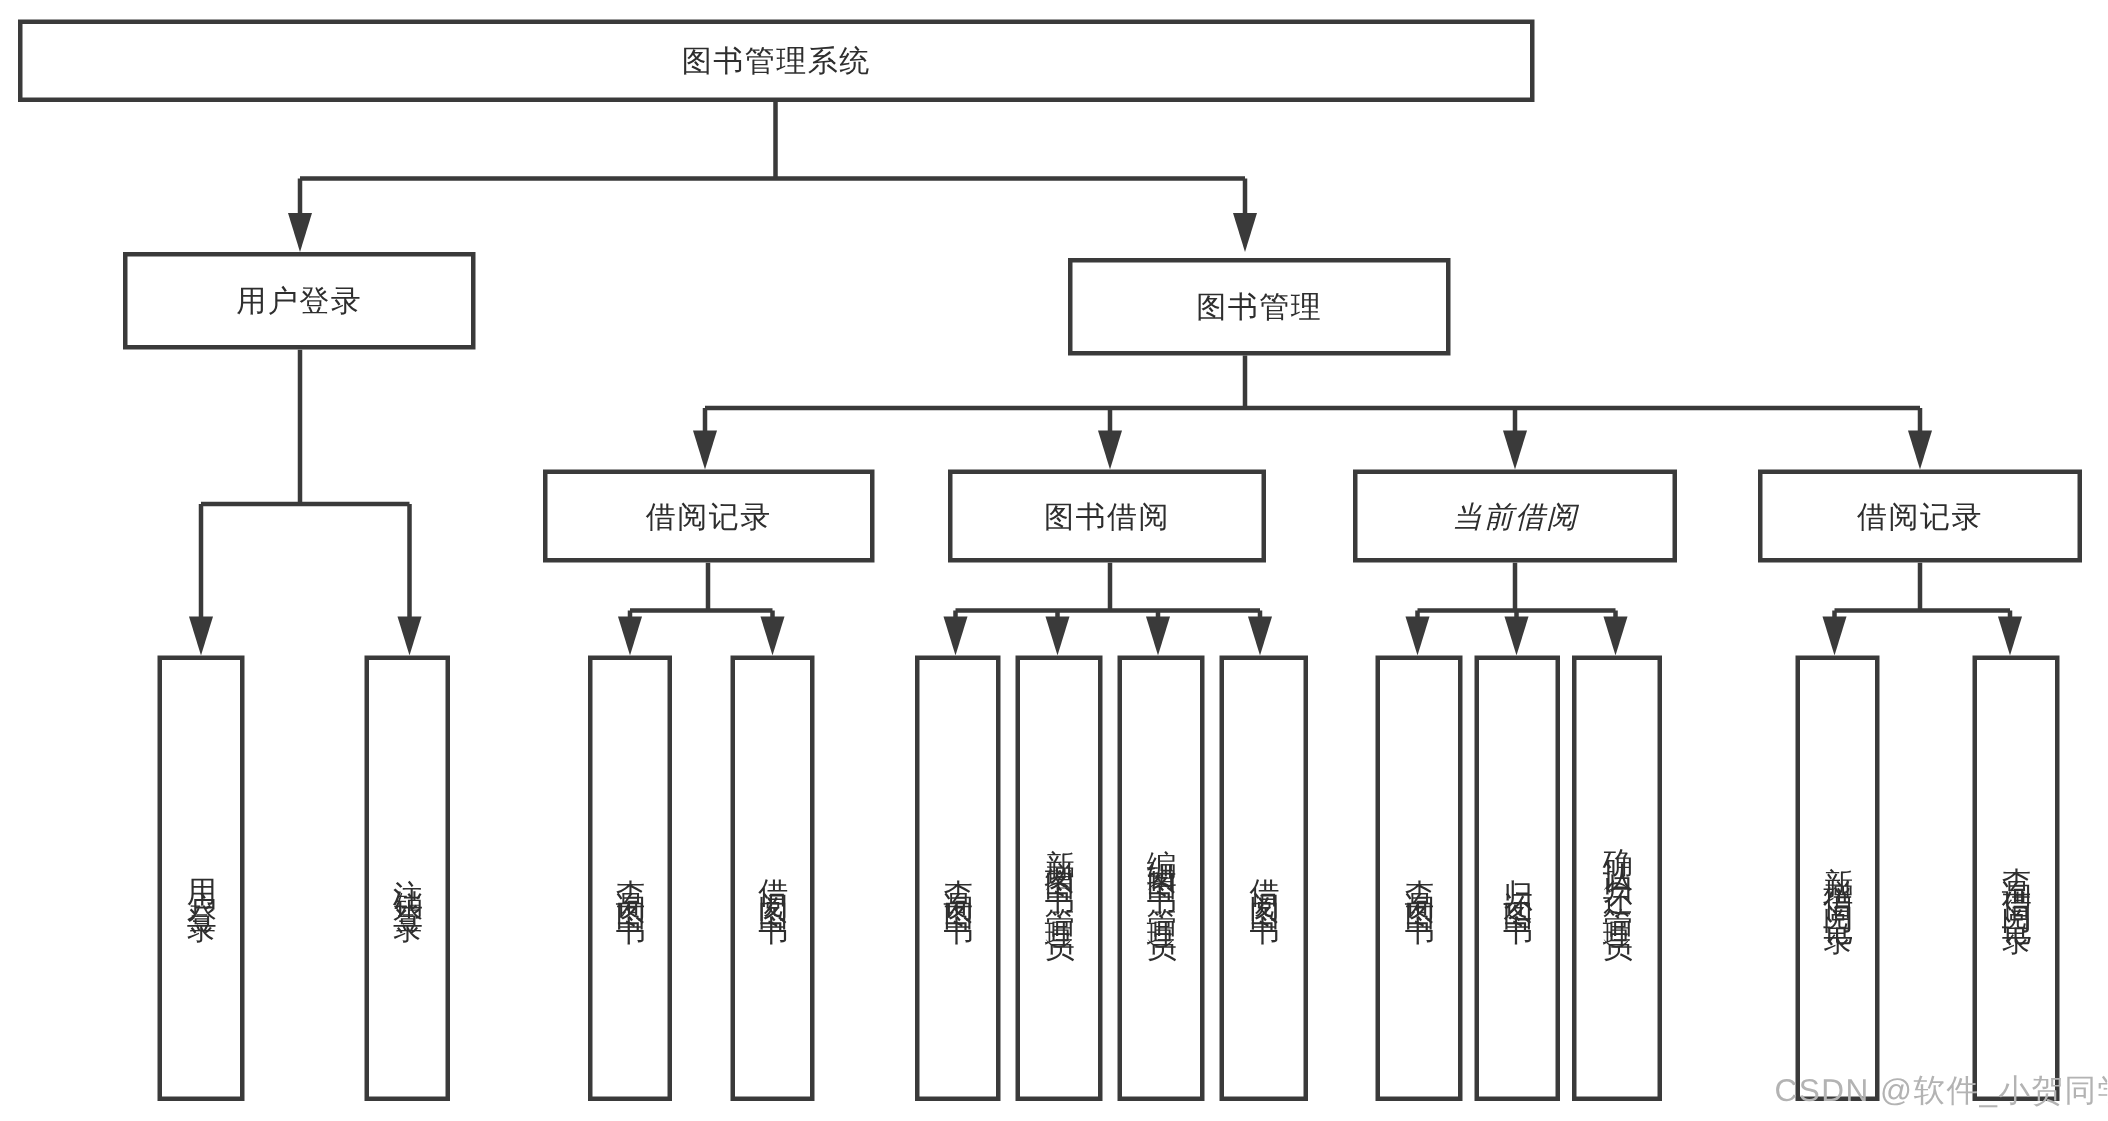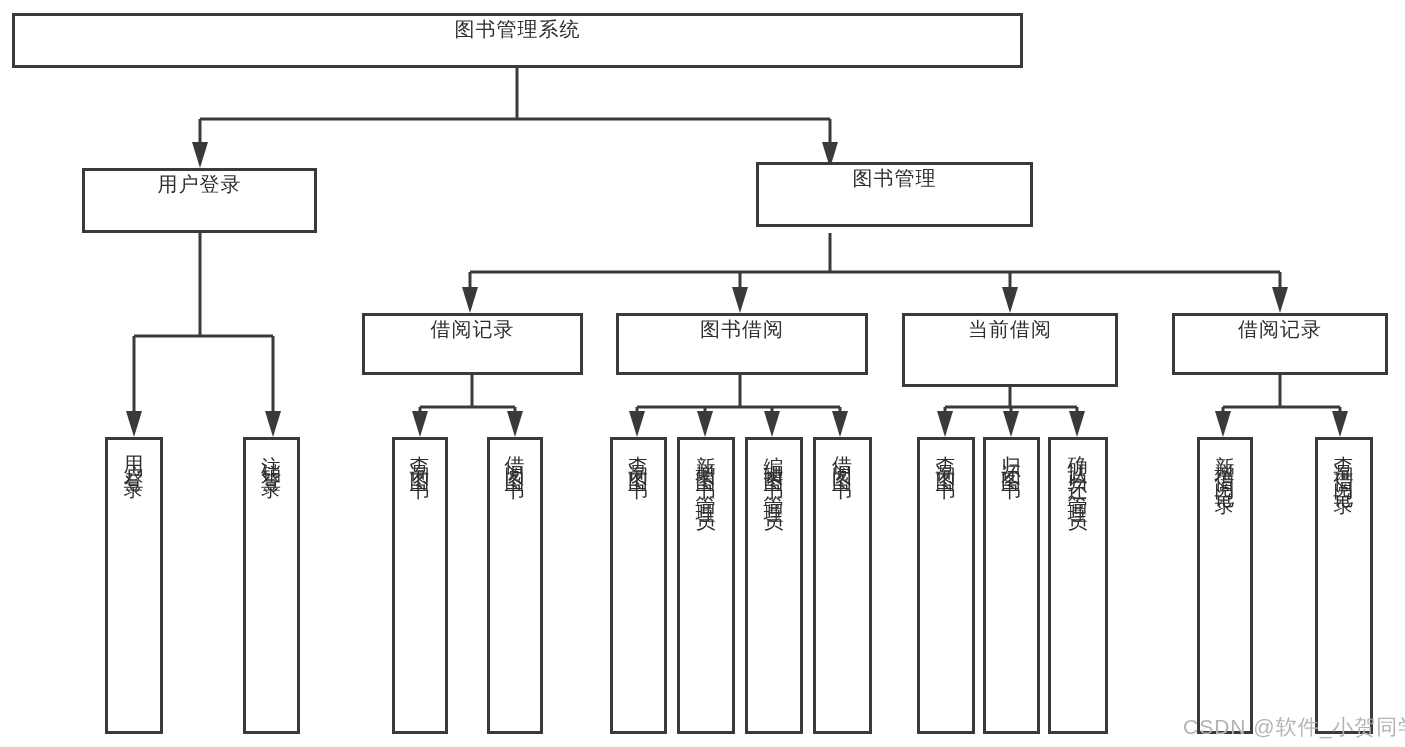--- a/index.html
+++ b/index.html
@@ -20,21 +20,21 @@
     left: 0;
     top: 0;
     pointer-events: none;
   }
   .box {
     position: absolute;
     box-sizing: border-box;
     border: 3px solid #3a3a3a;
     background: #ffffff;
     display: flex;
-    align-items: flex-start;
+    align-items: center;
     justify-content: center;
     color: #2e2e2e;
   }
   .hbox span {
     font-size: 20px;
     letter-spacing: 1px;
     white-space: nowrap;
   }
   .vbox span {
     writing-mode: vertical-rl;
@@ -98,31 +98,31 @@
     </g>
   </svg>
 
   <div class="box hbox" style="left:12px; top:13px; width:1011px; height:55px;">
     <span>图书管理系统</span>
   </div>
 
   <div class="box hbox" style="left:82px; top:168px; width:235px; height:65px;">
     <span>用户登录</span>
   </div>
-  <div class="box hbox" style="left:712px; top:162px; width:277px; height:65px;margin-left:44px;">
+  <div class="box hbox" style="left:712px; top:172px; width:255px; height:65px;">
     <span>图书管理</span>
   </div>
 
   <div class="box hbox" style="left:362px; top:313px; width:221px; height:62px;">
     <span>借阅记录</span>
   </div>
-  <div class="box hbox" style="left:616px; top:313px; width:252px; height:62px;">
+  <div class="box hbox" style="left:632px; top:313px; width:212px; height:62px;">
     <span>图书借阅</span>
   </div>
-  <div class="box hbox" style="left:902px; top:313px; width:216px; height:74px;">
+  <div class="box hbox" style="left:902px; top:313px; width:216px; height:62px;font-style:italic;">
     <span>当前借阅</span>
   </div>
   <div class="box hbox" style="left:1172px; top:313px; width:216px; height:62px;">
     <span>借阅记录</span>
   </div>
 
   <div class="box vbox" style="left:105px; top:437px; width:58px; height:297px;">
     <span>用户登录</span>
   </div>
   <div class="box vbox" style="left:243px; top:437px; width:57px; height:297px;">

